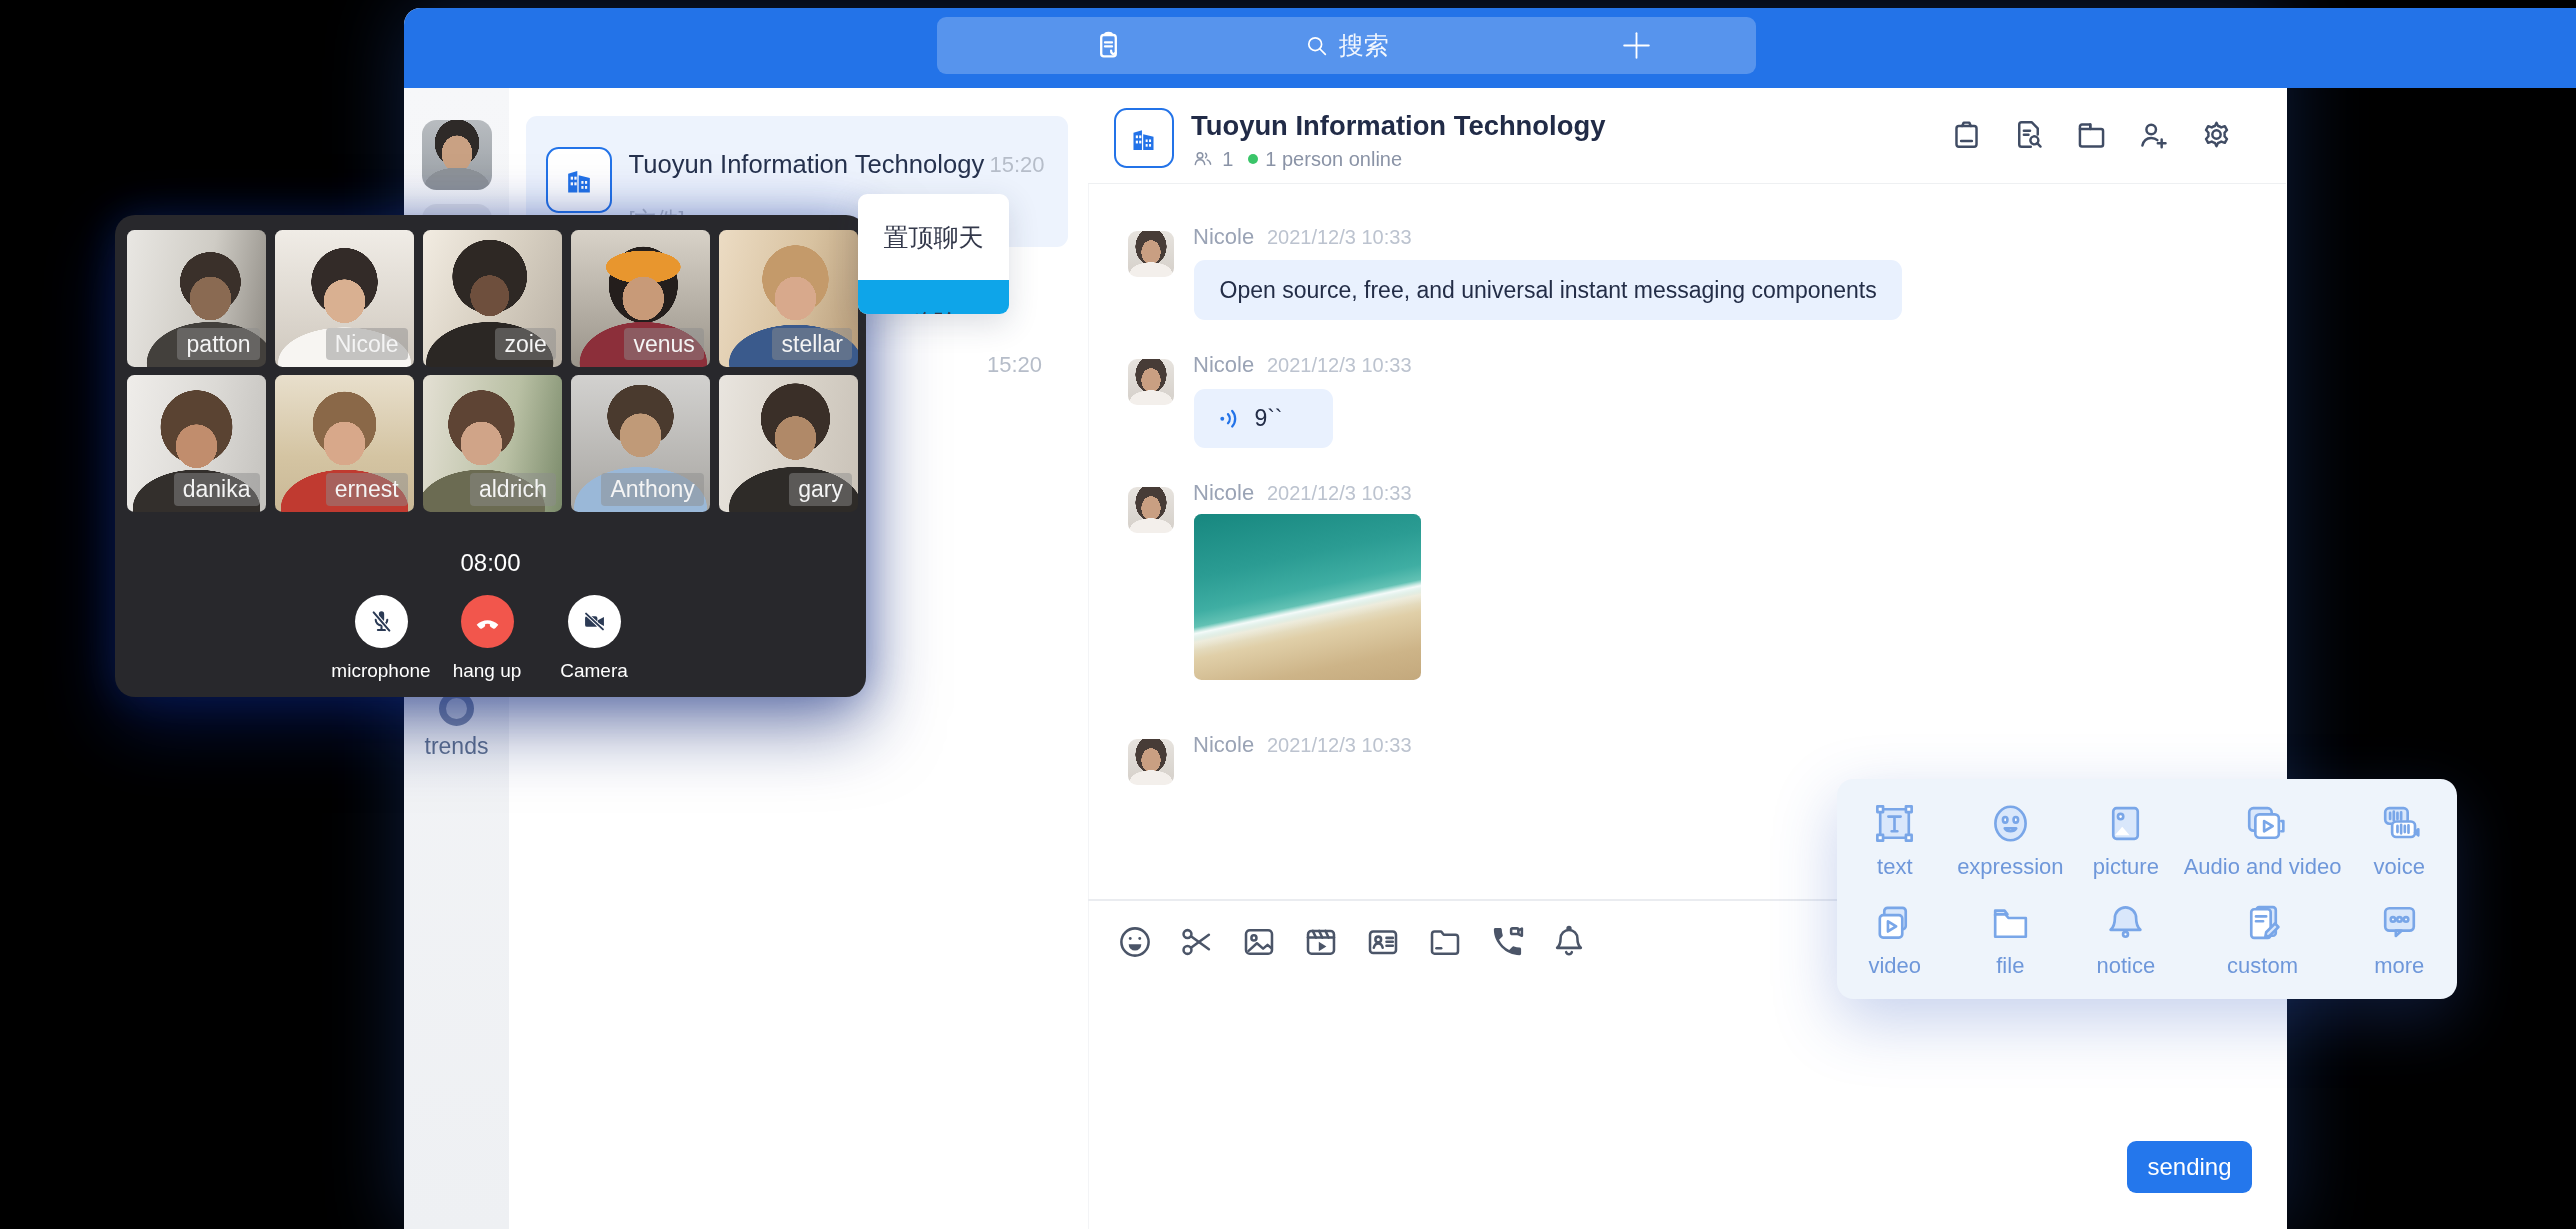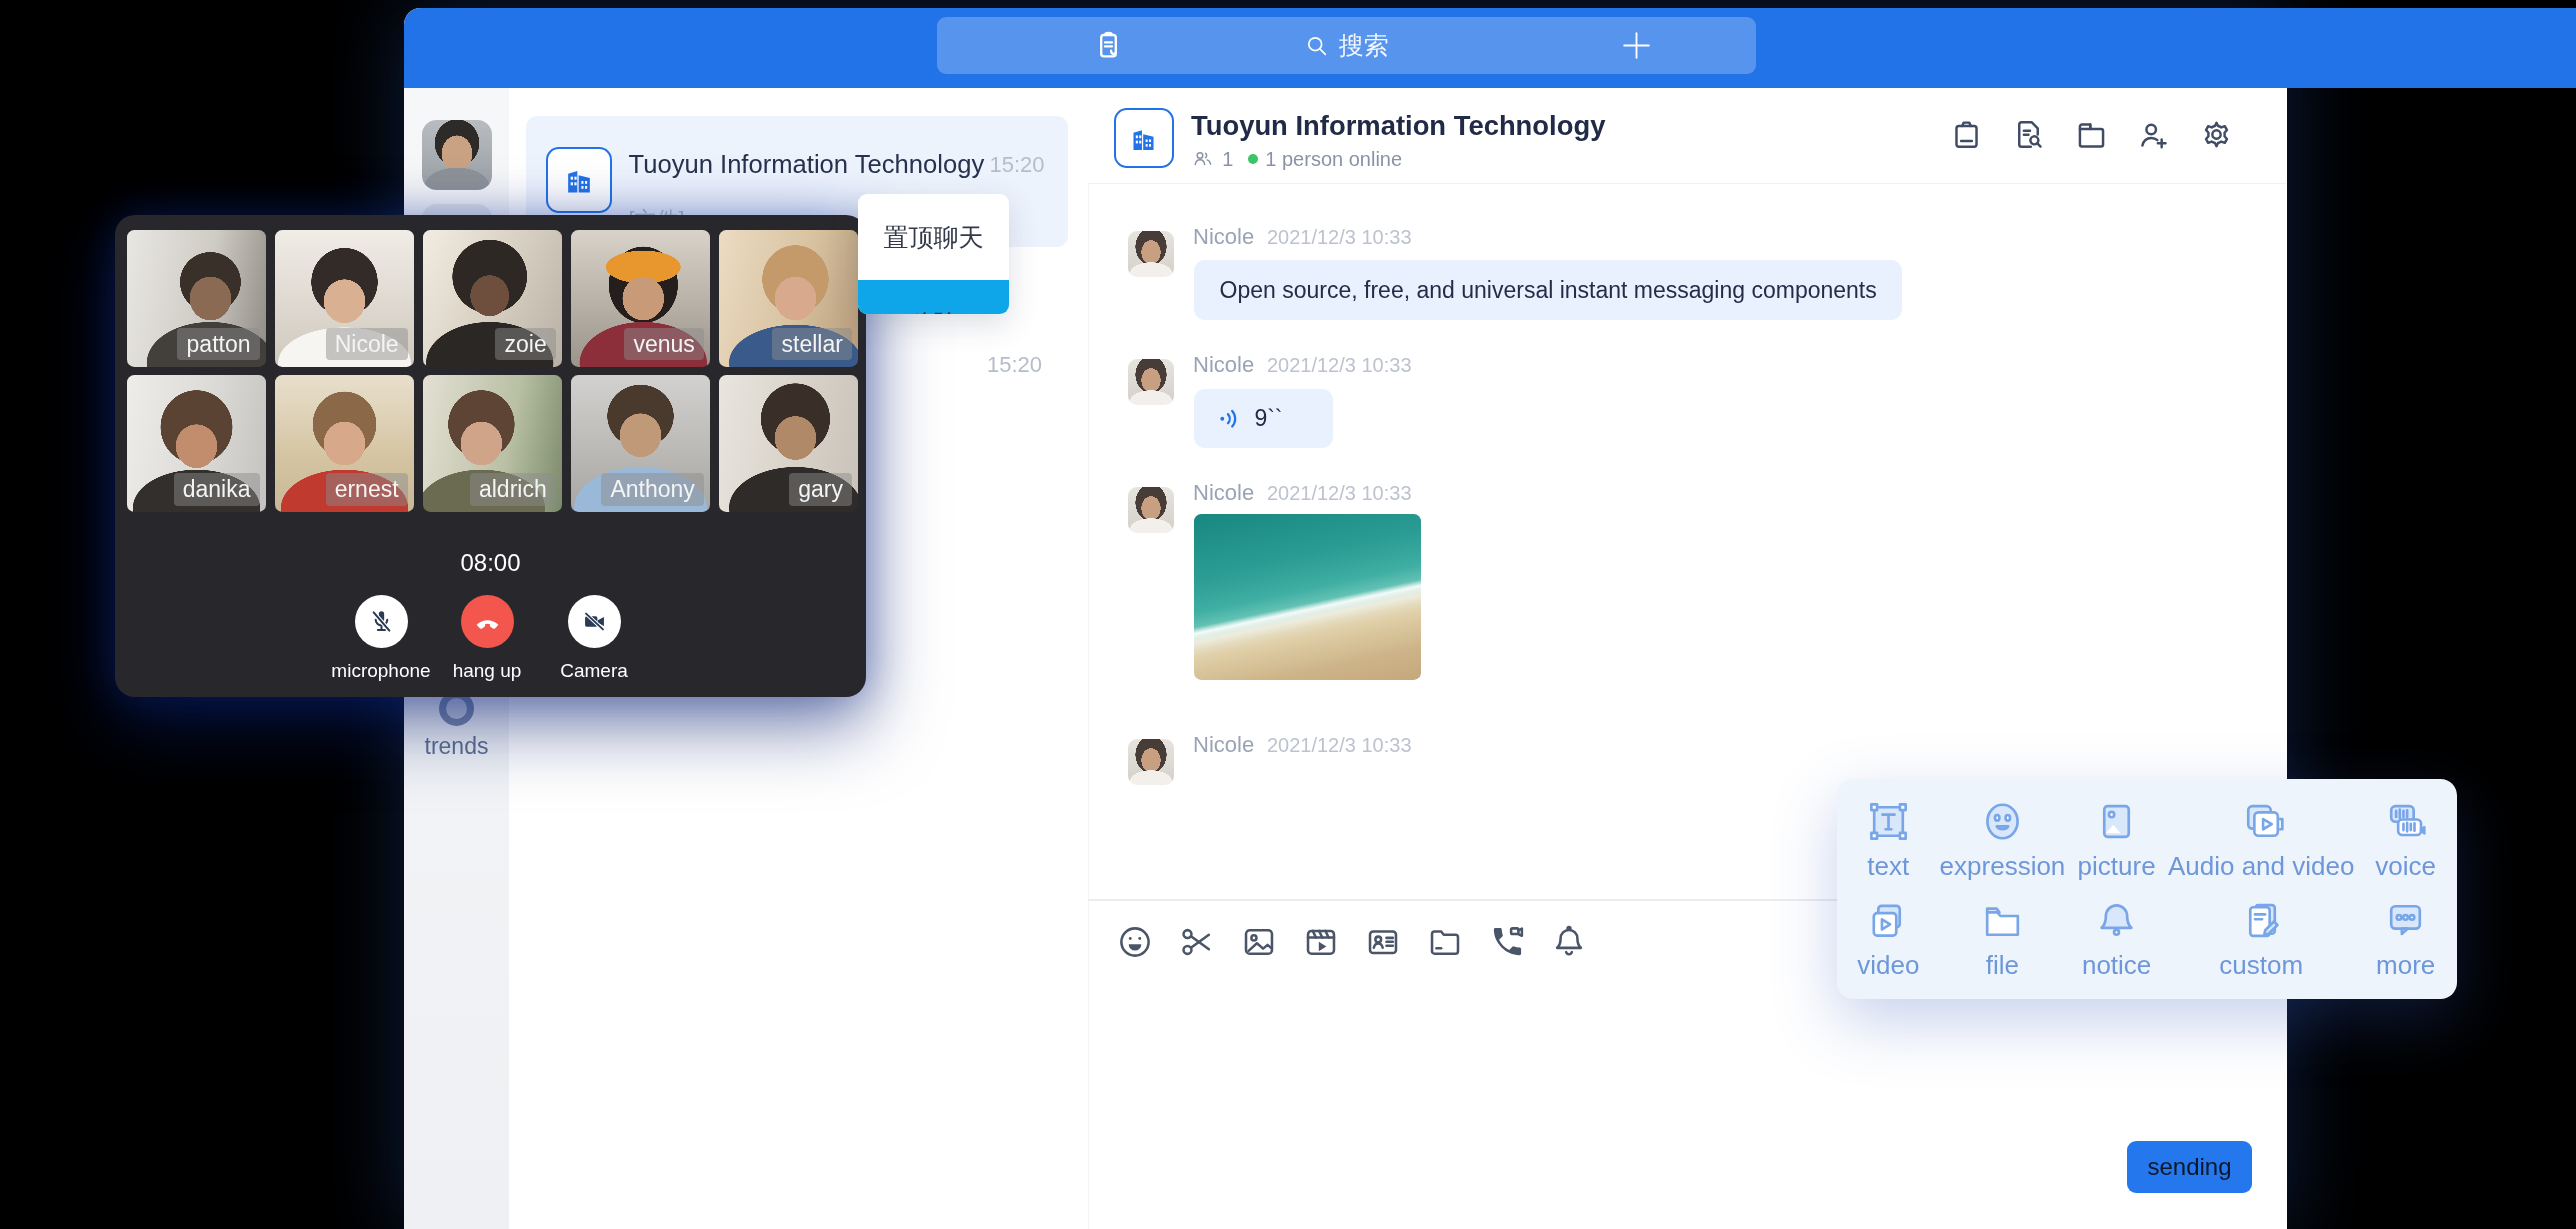--- a/index.html
+++ b/index.html
@@ -106,28 +106,28 @@
   .file-fold{position:absolute;right:0;top:0;width:0;height:0;border-top:14.6px solid #e9f1fe;border-left:14.6px solid #3da862;border-top-right-radius:7.3px;}
   .file-name{position:absolute;left:79px;top:16.5px;font-size:22px;color:#2b3a5c;font-weight:600;}
   .file-ext{font-size:18.3px;font-weight:400;}
   .file-size{position:absolute;left:79px;top:50px;font-size:20px;color:#b9c0cd;}
 
   
   .tb-divider{position:absolute;left:684px;top:891px;width:1198px;height:1.8px;background:#eaecf0;}
   .toolbar{position:absolute;left:712px;top:915px;display:flex;gap:24px;color:#4b5568;}
 
   .send-btn{position:absolute;left:1723px;top:1133px;width:125px;height:52px;background:#2477ec;border-radius:9.1px;
-    color:#0f172a;font-size:24px;display:flex;align-items:center;justify-content:center;}
+    color:#ffffff;font-size:24px;display:flex;align-items:center;justify-content:center;}
 
   
   .fpanel{position:absolute;left:1433px;top:771px;width:620px;height:220px;background:#eef4fb;border-radius:16.5px;
     z-index:12;box-shadow:0 22px 64px rgba(50,90,190,.28);display:grid;grid-template-columns:repeat(5,1fr);
     grid-template-rows:1fr 1fr;padding:11px 0;box-sizing:border-box;}
   .fcell{display:flex;flex-direction:column;align-items:center;justify-content:center;gap:5.5px;color:#6e97da;}
-  .fcell span{font-size:26px;white-space:nowrap;}
+  .fcell span{font-size:22px;white-space:nowrap;}
 
   .sic{fill:none;stroke:currentColor;stroke-width:1.6;stroke-linecap:round;stroke-linejoin:round;}
   .fic{stroke:#79a6e8;stroke-width:1.3;stroke-linecap:round;stroke-linejoin:round;}
 </style>
 </head>
 <body>
 
 <div id="canvas">
   <div class="app">
 

